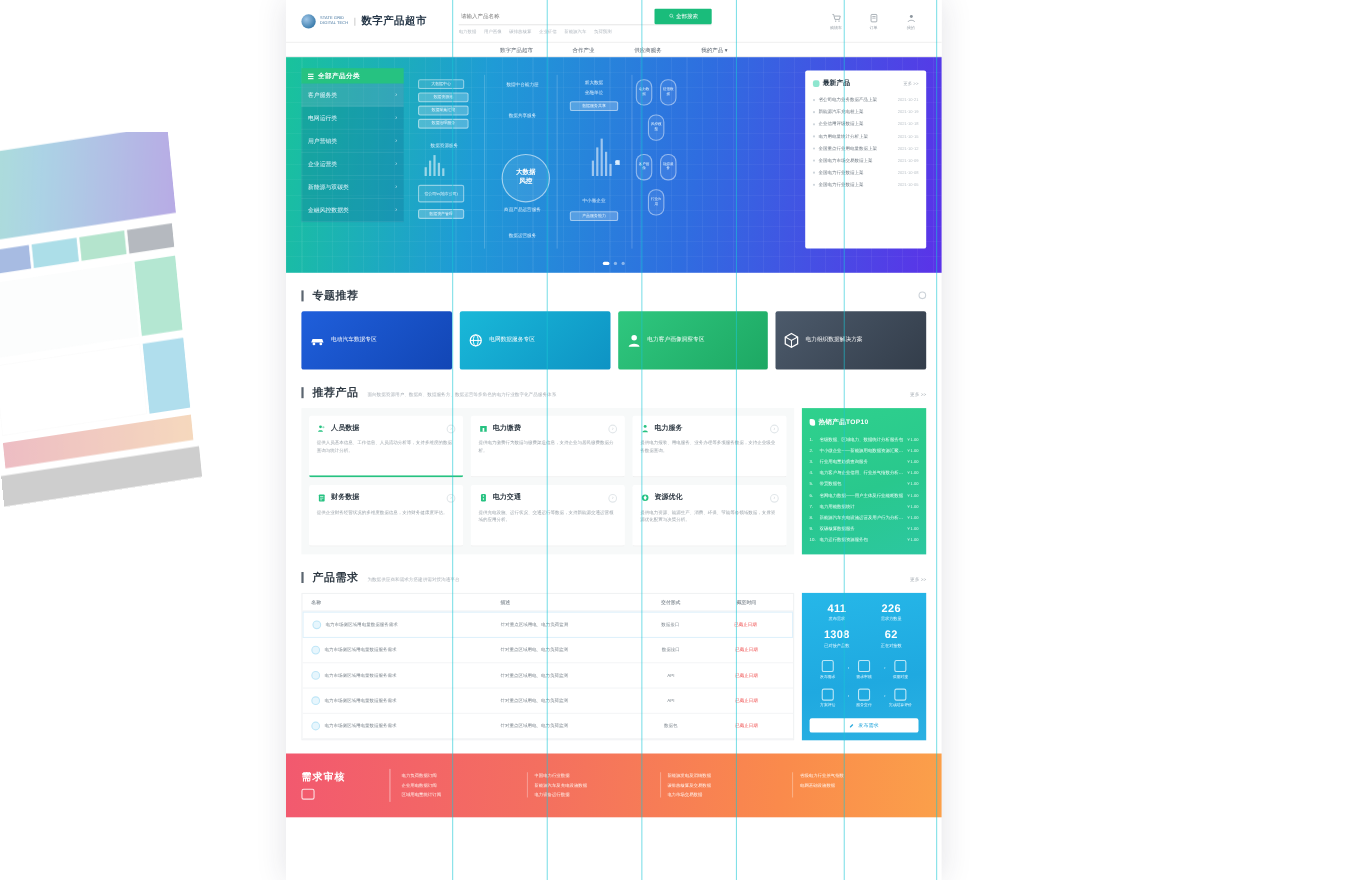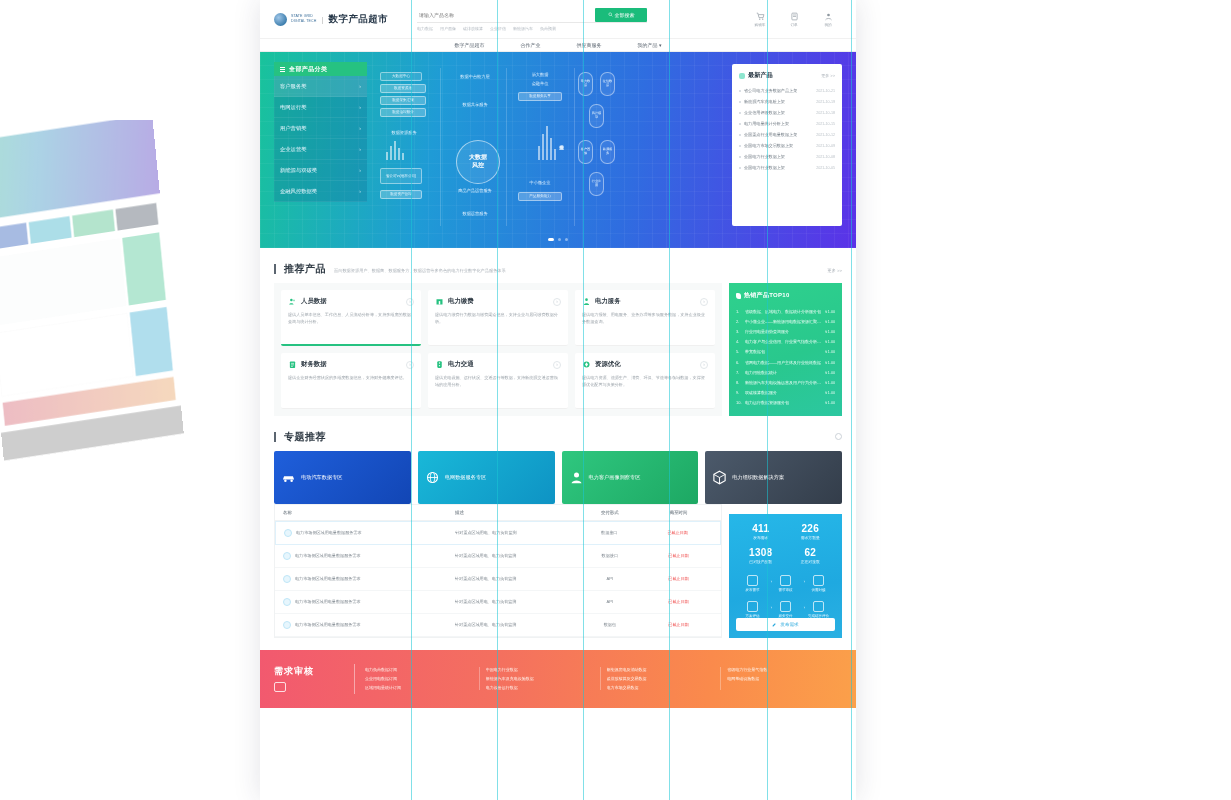--- a/index.html
+++ b/index.html
@@ -144,21 +144,21 @@
   .top10-head { display:flex; align-items:center; gap:3px; color:#fff; font-size:6px;
      font-weight:bold; margin-bottom:6px; letter-spacing:.3px; }
   .top10-head .fl { width:5px; height:6px; background:#fff; border-radius:1px 3px 1px 3px; }
   .top10-item { display:flex; align-items:center; gap:3px; padding:2.6px 0; cursor:pointer; }
   .top10-item .n { font-size:4px; color:#eafaf2; width:6px; flex:0 0 6px; }
   .top10-item .t { flex:1; font-size:4px; color:#f3fffa; white-space:nowrap;
      overflow:hidden; text-overflow:ellipsis; }
   .top10-item .p { font-size:3.7px; color:#e4fbf1; }
 
   
-  .demand-wrap { display:flex; gap:7px;align-items:flex-end; }
+  .demand-wrap { display:flex; gap:7px; }
   .demand-tbl { flex:1; background:#fff; border:1px solid #f0f2f3; }
   .dth { display:flex; padding:5px 8px; border-bottom:1px solid #f0f2f3; }
   .dth span { font-size:4.4px; color:#8f979e; font-weight:bold; }
   .dtr { display:flex; align-items:center; padding:7px 8px; border-bottom:1px solid #f4f6f7; }
   .dtr.sel { border:1px solid #dff1fb; }
   .c-name { flex:0 0 40%; display:flex; align-items:center; gap:4px; }
   .c-name .ic { width:8px; height:8px; border-radius:50%; background:#e7f6fd;
      border:1px solid #bfe6f7; flex:0 0 8px; }
   .c-name .tx { font-size:4.1px; color:#7c858d; white-space:nowrap; overflow:hidden;
      text-overflow:ellipsis; }
@@ -451,20 +451,60 @@
       <div class="dots">
         <i class="on"></i>
         <i></i>
         <i></i>
       </div>
     </div>
 
     <div class="sec">
       <div class="sec-head">
         <span class="sec-bar"></span>
+        <span class="sec-title">专题推荐</span>
+        <span class="sec-refresh"></span>
+      </div>
+      <div class="topics">
+        <div class="topic t1">
+          <svg viewBox="0 0 24 24">
+              <path d="M3 15h18l-2-5H5l-2 5z" fill="#fff"></path>
+              <circle cx="7" cy="17" r="2" fill="#fff"></circle>
+              <circle cx="17" cy="17" r="2" fill="#fff"></circle>
+            </svg>
+          <span class="tt">电动汽车数据专区</span>
+        </div>
+        <div class="topic t2">
+          <svg viewBox="0 0 24 24">
+              <circle cx="12" cy="12" r="8" fill="none" stroke="#fff" stroke-width="1.8"></circle>
+              <ellipse cx="12" cy="12" rx="3.5" ry="8" fill="none" stroke="#fff" stroke-width="1.4"></ellipse>
+              <line x1="4" y1="12" x2="20" y2="12" stroke="#fff" stroke-width="1.4"></line>
+            </svg>
+          <span class="tt">电网数据服务专区</span>
+        </div>
+        <div class="topic t3">
+          <svg viewBox="0 0 24 24">
+              <circle cx="12" cy="8" r="4" fill="#fff"></circle>
+              <path d="M4 21c1.6-5.5 14.4-5.5 16 0z" fill="#fff"></path>
+            </svg>
+          <span class="tt">电力客户画像洞察专区</span>
+        </div>
+        <div class="topic t4">
+          <svg viewBox="0 0 24 24">
+              <path d="M12 2l9 5v10l-9 5-9-5V7z" fill="none" stroke="#fff" stroke-width="1.8"></path>
+              <path d="M3 7l9 5 9-5M12 12v10" fill="none" stroke="#fff" stroke-width="1.5"></path>
+            </svg>
+          <span class="tt">电力组织数据解决方案</span>
+        </div>
+      </div>
+    </div>
+
+    <div class="sec">
+      <div class="sec-head">
+        <span class="sec-bar"></span>
         <span class="sec-title">推荐产品</span>
         <span class="sec-sub">面向数据资源用户、数据商、数据服务方、数据运营等多角色的电力行业数字化产品服务体系</span>
         <span class="sec-more">更多 &gt;&gt;</span>
       </div>
       <div class="prod-wrap">
         <div class="prod-grid">
 
           <div class="pcard sel">
             <div class="pcard-top">
               <svg class="pcard-ico" viewBox="0 0 24 24">
@@ -595,58 +635,24 @@
               <span class="t">电力运行数据资源服务包</span>
               <span class="p">￥1.00</span>
             </div>
         </div>
       </div>
     </div>
 
     <div class="sec">
       <div class="sec-head">
         <span class="sec-bar"></span>
-        <span class="sec-title">专题推荐</span>
-        <span class="sec-refresh"></span>
-      </div>
-      <div class="topics">
-        <div class="topic t1">
-          <svg viewBox="0 0 24 24">
-              <path d="M3 15h18l-2-5H5l-2 5z" fill="#fff"></path>
-              <circle cx="7" cy="17" r="2" fill="#fff"></circle>
-              <circle cx="17" cy="17" r="2" fill="#fff"></circle>
-            </svg>
-          <span class="tt">电动汽车数据专区</span>
-        </div>
-        <div class="topic t2">
-          <svg viewBox="0 0 24 24">
-              <circle cx="12" cy="12" r="8" fill="none" stroke="#fff" stroke-width="1.8"></circle>
-              <ellipse cx="12" cy="12" rx="3.5" ry="8" fill="none" stroke="#fff" stroke-width="1.4"></ellipse>
-              <line x1="4" y1="12" x2="20" y2="12" stroke="#fff" stroke-width="1.4"></line>
-            </svg>
-          <span class="tt">电网数据服务专区</span>
-        </div>
-        <div class="topic t3">
-          <svg viewBox="0 0 24 24">
-              <circle cx="12" cy="8" r="4" fill="#fff"></circle>
-              <path d="M4 21c1.6-5.5 14.4-5.5 16 0z" fill="#fff"></path>
-            </svg>
-          <span class="tt">电力客户画像洞察专区</span>
-        </div>
-        <div class="topic t4">
-          <svg viewBox="0 0 24 24">
-              <path d="M12 2l9 5v10l-9 5-9-5V7z" fill="none" stroke="#fff" stroke-width="1.8"></path>
-              <path d="M3 7l9 5 9-5M12 12v10" fill="none" stroke="#fff" stroke-width="1.5"></path>
-            </svg>
-          <span class="tt">电力组织数据解决方案</span>
-        </div>
-      </div>
-    </div>
-
-    <div class="sec">
+        <span class="sec-title">产品需求</span>
+        <span class="sec-sub">为数据供应商和需求方搭建供需对接沟通平台</span>
+        <span class="sec-more">更多 &gt;&gt;</span>
+      </div>
       <div class="demand-wrap">
         <div class="demand-tbl">
           <div class="dth">
             <span class="c-name">名称</span>
             <span class="c-desc">描述</span>
             <span class="c-form">交付形式</span>
             <span class="c-dead" style="color:#8f979e">截至时间</span>
           </div>
           <div class="dtr sel">
             <span class="c-name">

